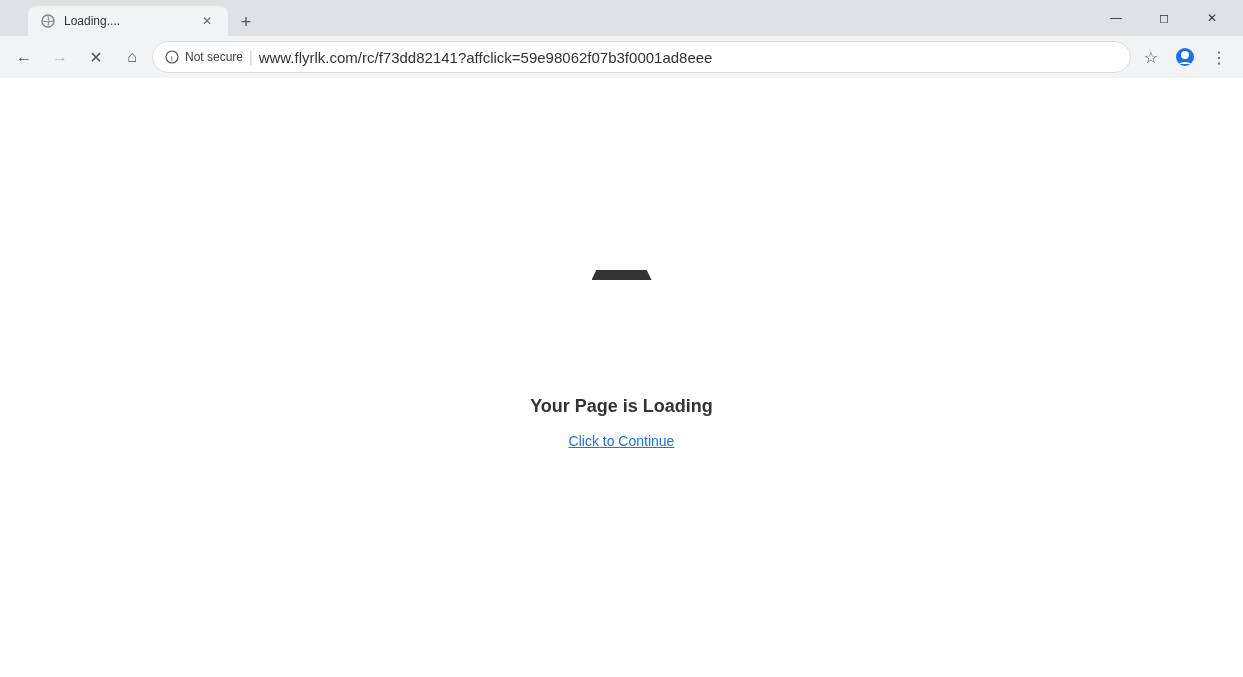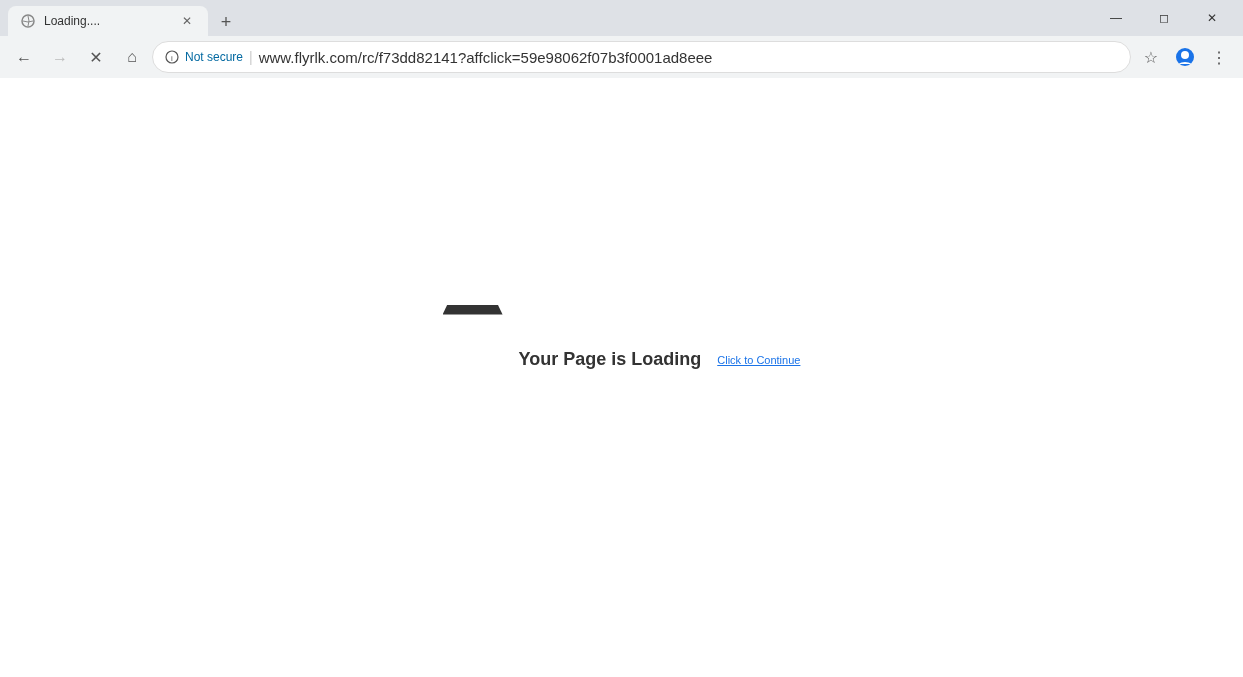--- a/index.html
+++ b/index.html
@@ -53,20 +53,21 @@
       display: flex;
       align-items: center;
       height: 30px;
       padding: 0 12px;
       background: #f1f3f4;
       border-radius: 8px 8px 0 0;
       min-width: 200px;
       max-width: 240px;
       gap: 8px;
       position: relative;
+      margin-left: 20px;
     }
 
     .tab-favicon {
       width: 16px;
       height: 16px;
       display: flex;
       align-items: center;
       justify-content: center;
       font-size: 10px;
       color: #666;
@@ -148,21 +149,21 @@
     .security-icon {
       color: #555;
       font-size: 13px;
       display: flex;
       align-items: center;
       gap: 4px;
     }
 
     .security-text {
       font-size: 12px;
-      color: #0369a1;
+      color: #404040;
     }
 
     .url-divider {
       color: #ccc;
       font-size: 14px;
     }
 
     .url-text {
       font-size: 15px;
       color: #333;
@@ -174,41 +175,42 @@
       align-items: center;
       gap: 2px;
     }
 
     
     .page-content {
       width: 100%;
       height: calc(677px - 114px);
       background: #fff;
       display: flex;
+      flex-direction: column;
       align-items: center;
       justify-content: center;
       gap: 16px;
     }
 
     .loading-graphic {
       width: 60px;
       height: 10px;
       background: #333;
       clip-path: polygon(8% 0%, 92% 0%, 100% 100%, 0% 100%);
       margin-bottom: 100px;
     }
 
     .loading-title {
       font-size: 18px;
       font-weight: bold;
       color: #333;
     }
 
     .click-continue-link {
-      font-size: 11px;
+      font-size: 14px;
       color: #1a73e8;
       text-decoration: underline;
       cursor: pointer;
     }
   </style>
 </head>
 <body>
 
 <div class="browser-chrome">
 

